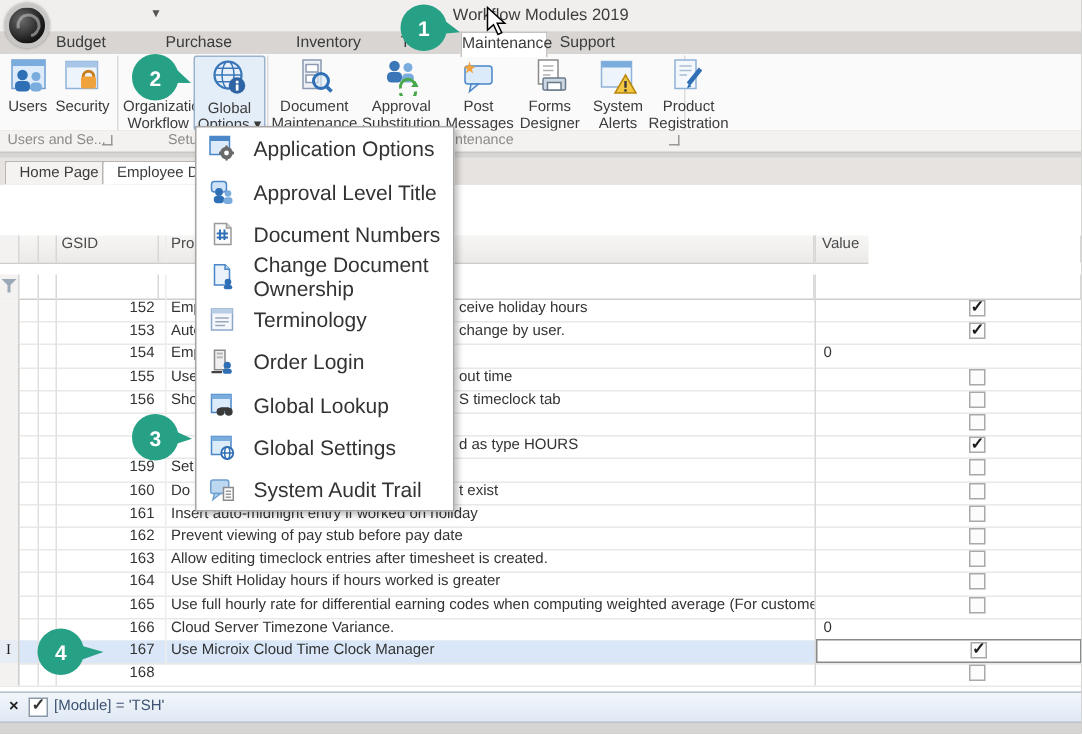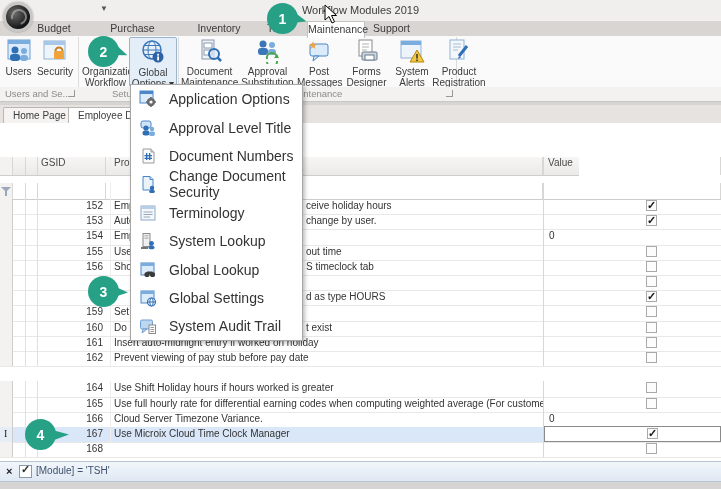--- a/index.html
+++ b/index.html
@@ -347,20 +347,28 @@
         <div class="cell c-val"><span class="cb"></span></div>
       </div>
       <div class="r" style="top:152px">
         <div class="cell c-ind"></div>
           <div class="cell c-a"></div>
           <div class="cell c-b"></div>
         <div class="cell c-gsid">162</div>
         <div class="cell c-prop"><span class="lf">Prevent viewing of pay stub before pay date</span><span class="rf"></span></div>
         <div class="cell c-val"><span class="cb"></span></div>
       </div>
+      <div class="r" style="top:167.2px">
+        <div class="cell c-ind"></div>
+          <div class="cell c-a"></div>
+          <div class="cell c-b"></div>
+        <div class="cell c-gsid">163</div>
+        <div class="cell c-prop"><span class="lf">Allow editing timeclock entries after timesheet is created.</span><span class="rf"></span></div>
+        <div class="cell c-val"><span class="cb"></span></div>
+      </div>
       <div class="r" style="top:182.4px">
         <div class="cell c-ind"></div>
           <div class="cell c-a"></div>
           <div class="cell c-b"></div>
         <div class="cell c-gsid">164</div>
         <div class="cell c-prop"><span class="lf">Use Shift Holiday hours if hours worked is greater</span><span class="rf"></span></div>
         <div class="cell c-val"><span class="cb"></span></div>
       </div>
       <div class="r" style="top:197.6px">
         <div class="cell c-ind"></div>
@@ -436,40 +444,40 @@
       </svg>
       <span>Document Numbers</span>
     </div>
     <div class="mi">
       <svg class="mic" viewBox="0 0 18 18">
         <path d="M4 1.5 H11 L14 4.5 V15 H4 Z" fill="#eaf2fb" stroke="#4a86c8"></path>
           <path d="M11 1.5 L11 4.5 L14 4.5" fill="#c8ddf2" stroke="#4a86c8"></path>
         <circle cx="13" cy="13" r="2.2" fill="#2f6fb5"></circle>
           <rect x="10.2" y="15" width="5.6" height="3" rx="1.5" fill="#2f6fb5"></rect>
       </svg>
-      <span>Change Document Security</span>
+      <span>Change Document Ownership</span>
     </div>
     <div class="mi">
       <svg class="mic" viewBox="0 0 18 18">
         <rect x="2" y="2" width="14" height="14" fill="#f4f7fb" stroke="#8fa8c8"></rect>
           <rect x="2" y="2" width="14" height="3" fill="#b8cde6"></rect>
         <path d="M4.5 8 H13.5 M4.5 10.5 H13.5 M4.5 13 H11" stroke="#9aa8ba"></path>
       </svg>
       <span>Terminology</span>
     </div>
     <div class="mi">
       <svg class="mic" viewBox="0 0 18 18">
         <rect x="4" y="1.5" width="7" height="13" fill="#f0f0f0" stroke="#8a8a8a"></rect>
         <rect x="5.5" y="3" width="4" height="1.4" fill="#b8b8b8"></rect>
           <rect x="5.5" y="5.5" width="4" height="1.4" fill="#b8b8b8"></rect>
         <circle cx="12.5" cy="11.5" r="2.4" fill="#2f6fb5"></circle>
           <rect x="9.5" y="13.8" width="6" height="3.4" rx="1.7" fill="#2f6fb5"></rect>
         <path d="M2 16 H9" stroke="#444" stroke-width="1.5"></path>
       </svg>
-      <span>System Lookup</span>
+      <span>Order Login</span>
     </div>
     <div class="mi">
       <svg class="mic" viewBox="0 0 18 18">
         <rect x="2" y="2" width="13" height="12" fill="#dcebfa" stroke="#4a86c8"></rect>
           <rect x="2" y="2" width="13" height="3" fill="#7aadde"></rect>
         <circle cx="8" cy="13.5" r="2.6" fill="#3a3a3a"></circle>
           <circle cx="13.5" cy="13.5" r="2.6" fill="#3a3a3a"></circle>
         <rect x="8" y="10.5" width="5.5" height="2.5" fill="#3a3a3a"></rect>
       </svg>
       <span>Global Lookup</span>

